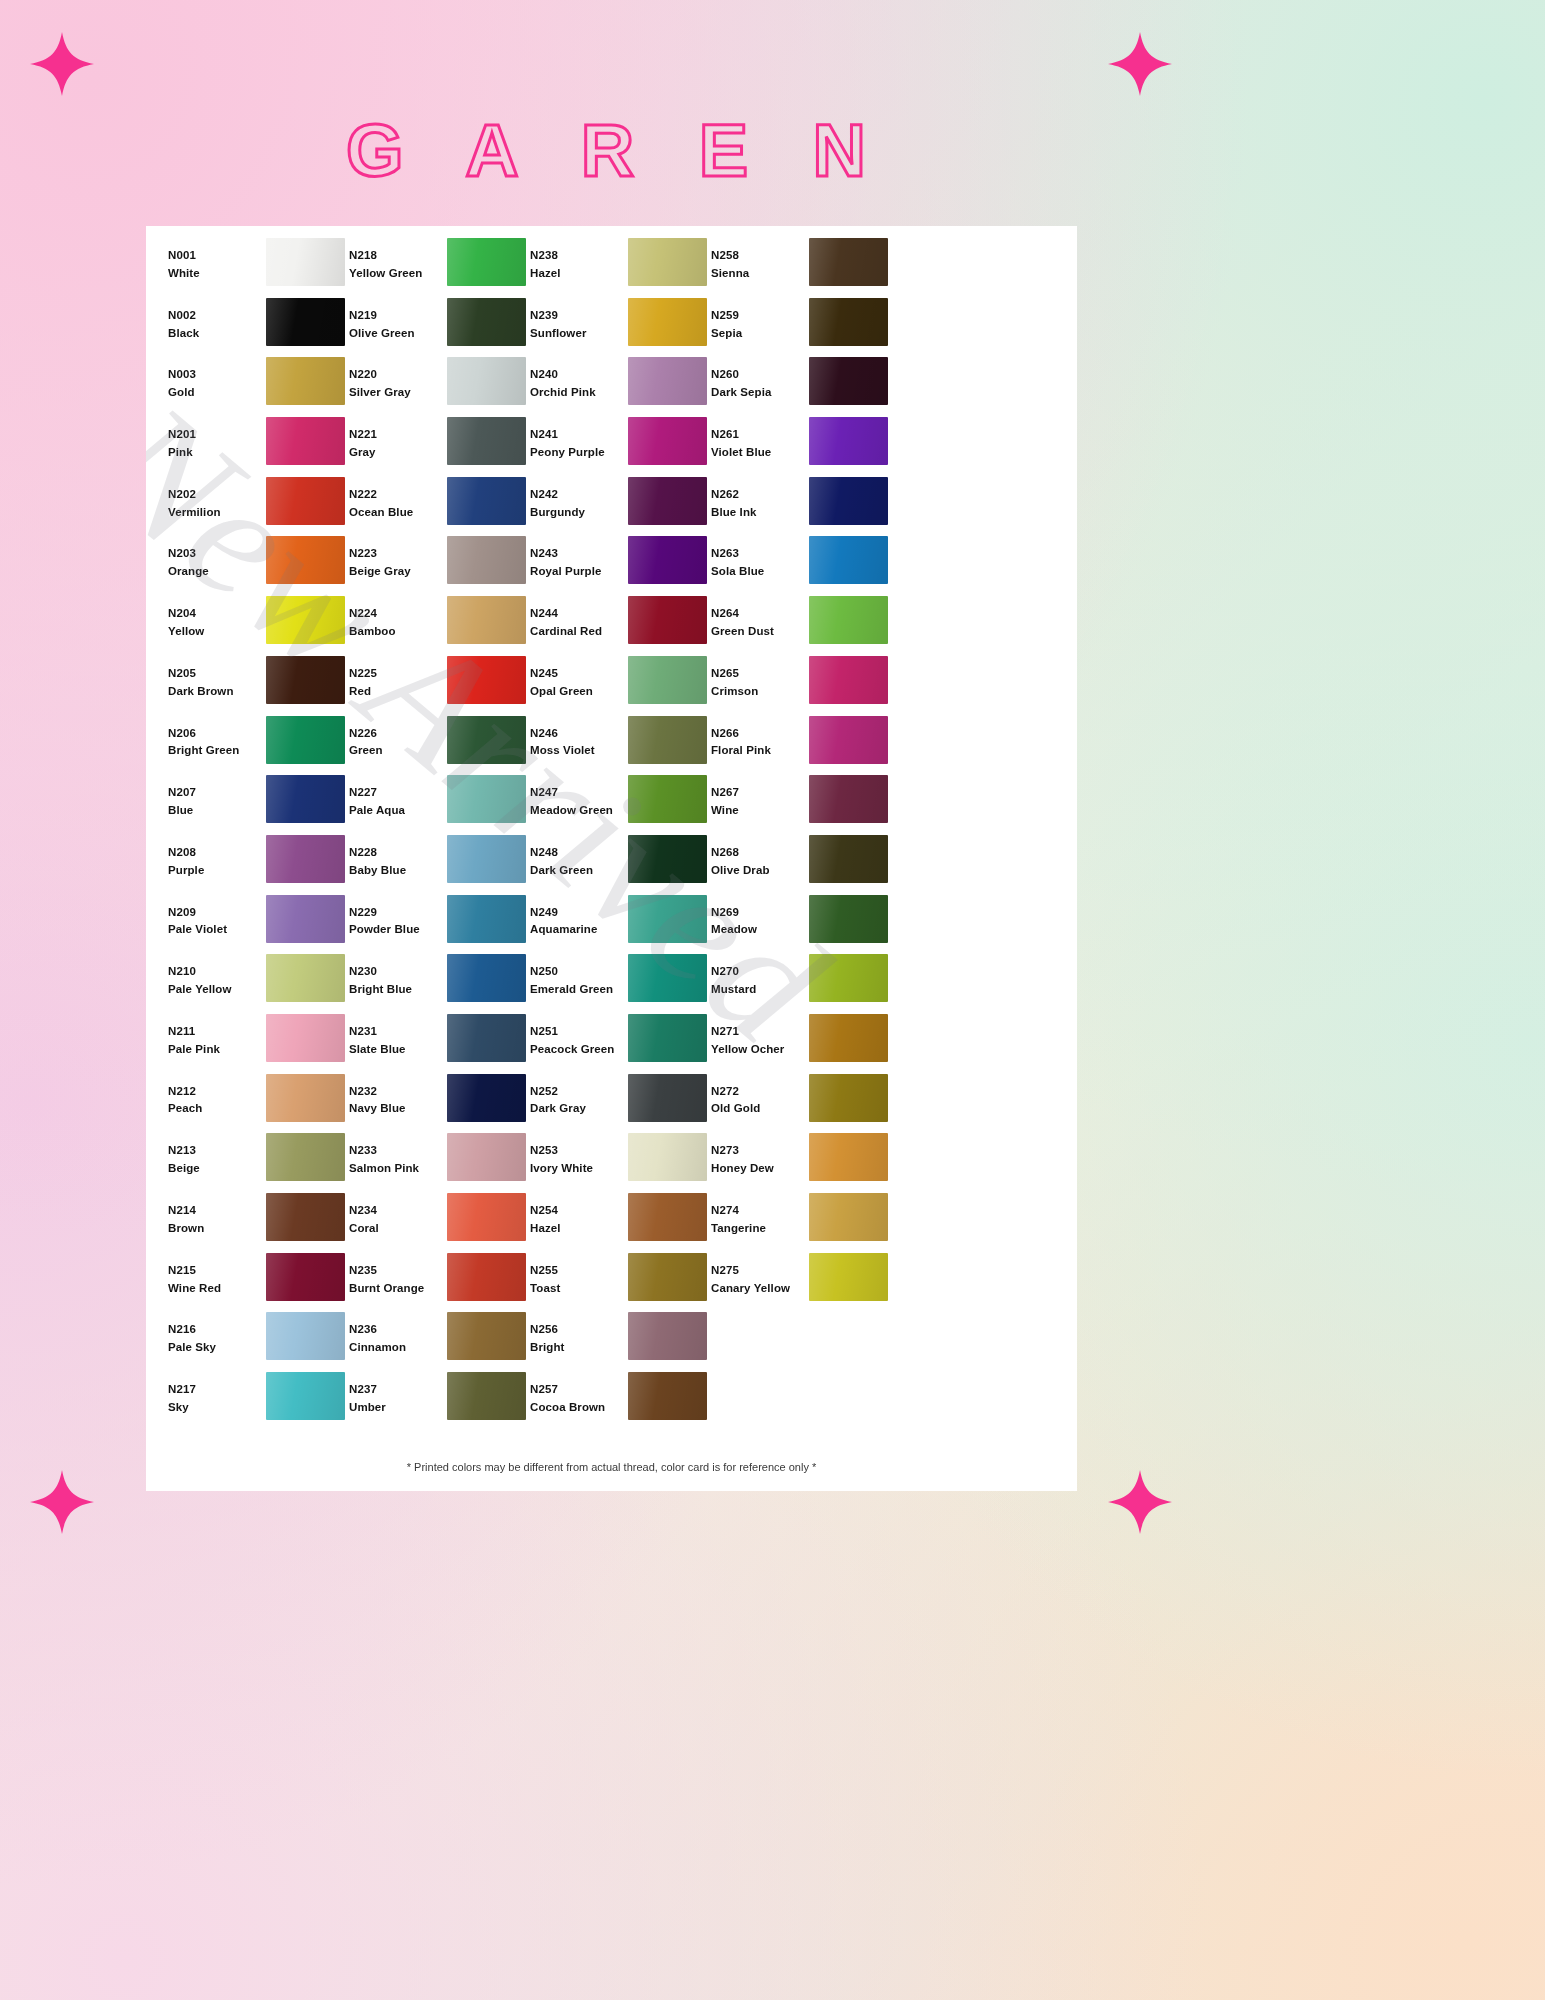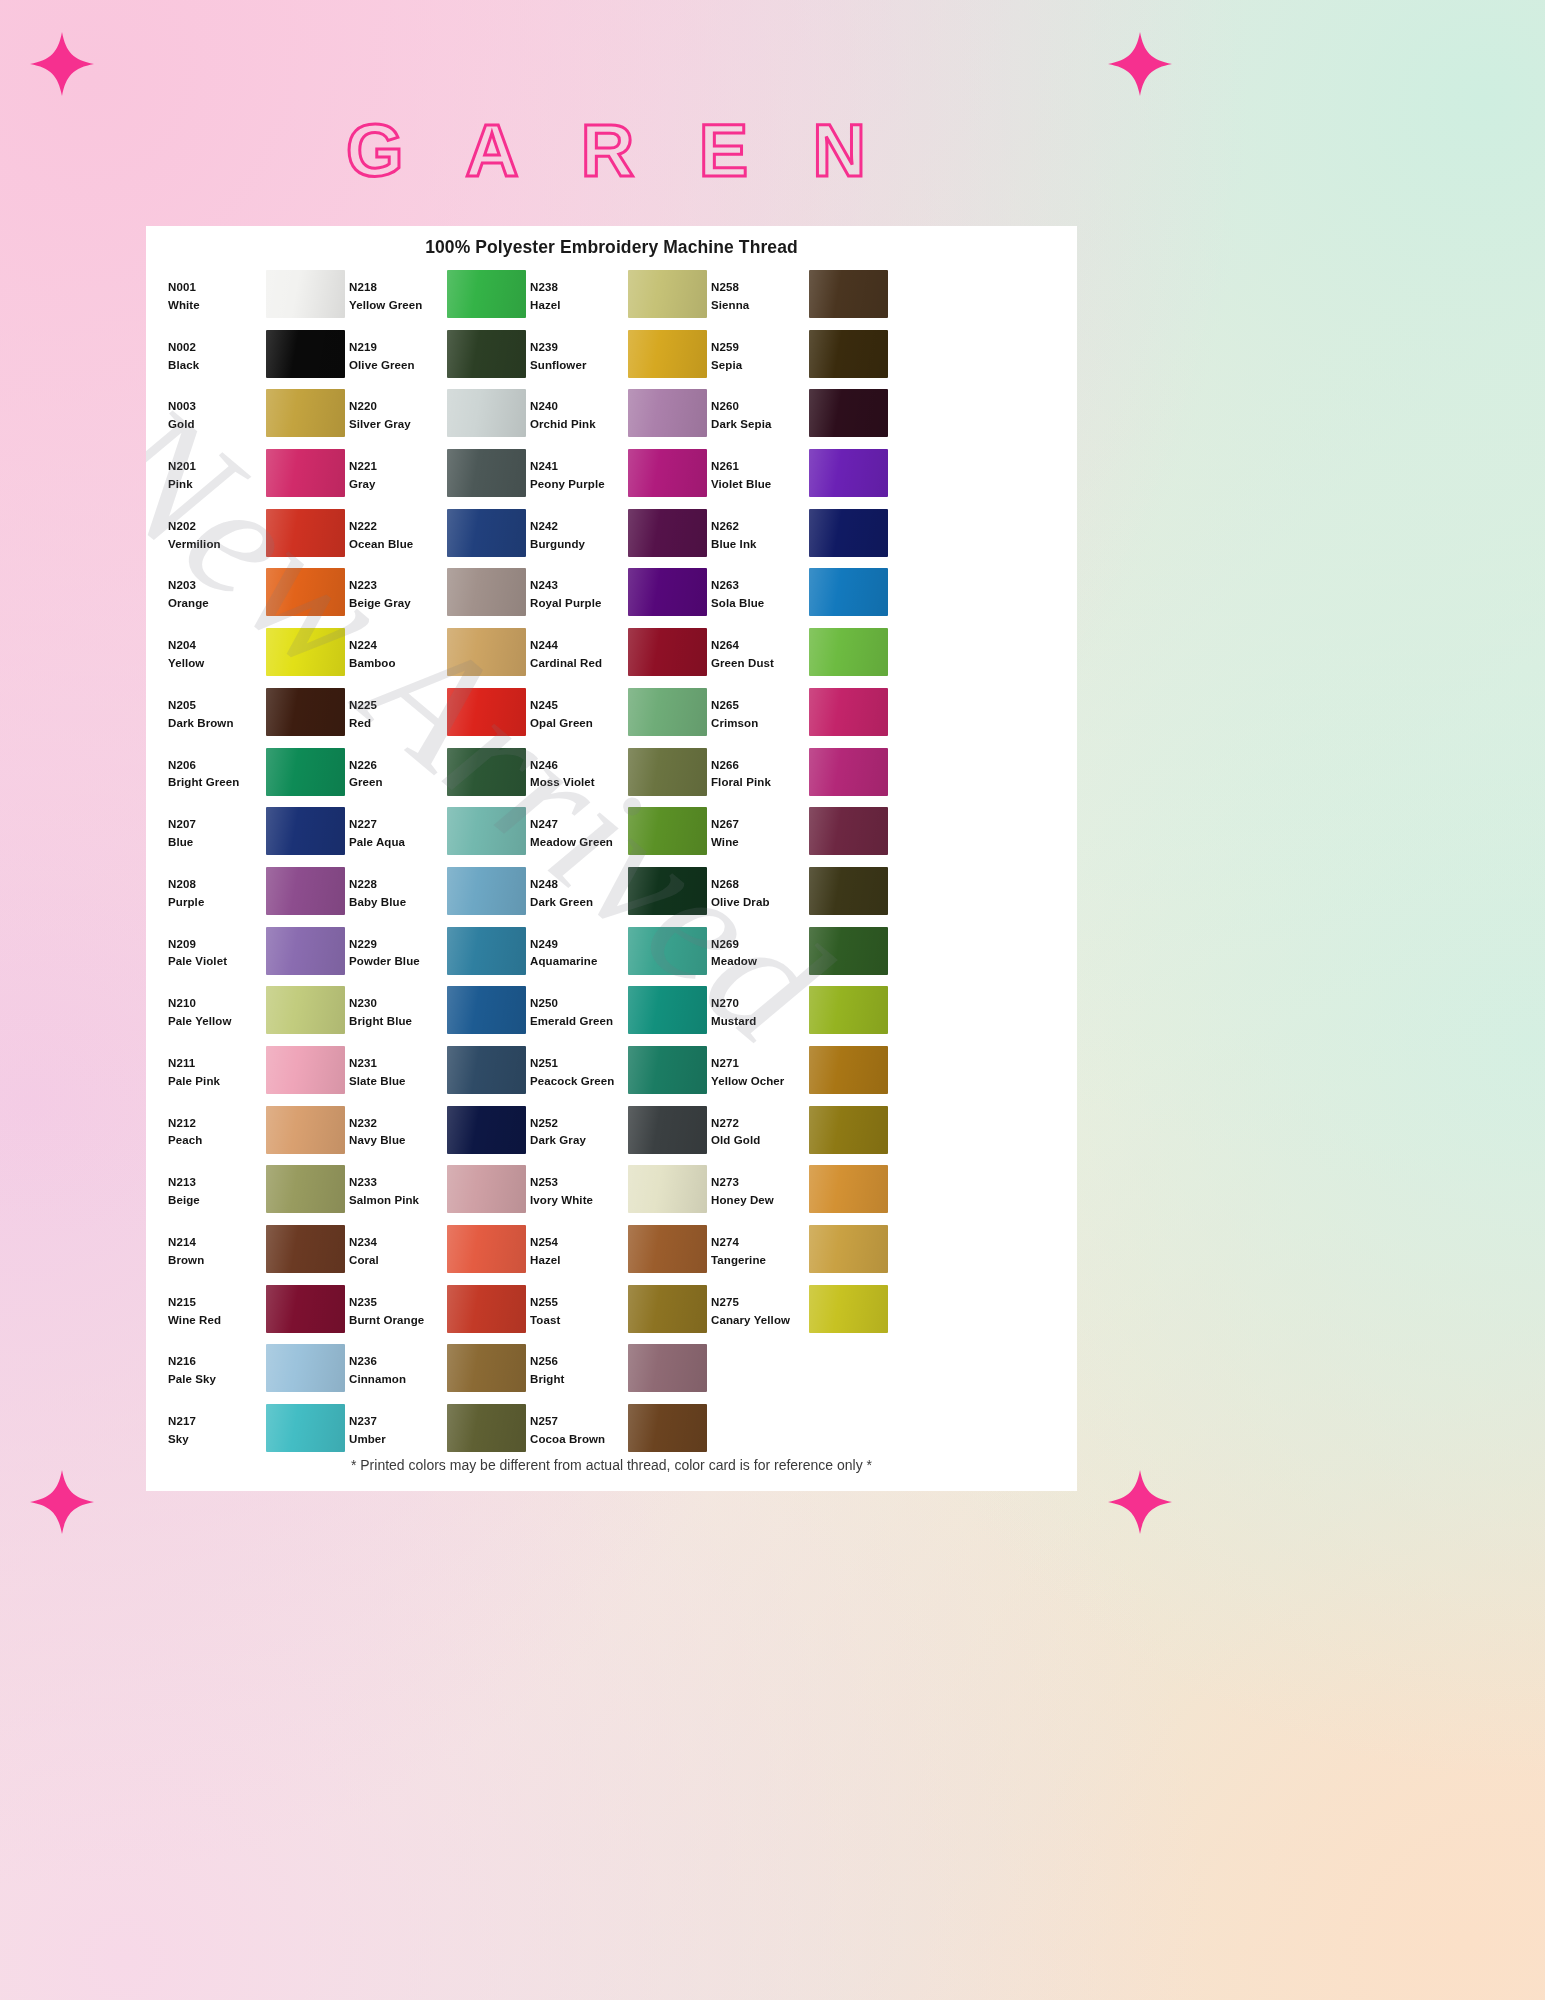--- a/index.html
+++ b/index.html
@@ -107,21 +107,21 @@
     height: 48px;
     flex: 0 0 79px;
     border-radius: 1px;
   }
   .swatch.empty { background: none !important; }
 
   .footnote {
     position: absolute;
     bottom: 18px; left: 0; width: 931px;
     text-align: center;
-    font-size: 14px;
+    font-size: 11px;
     color: #3a3a3a;
     z-index: 2;
     margin-top: 45px;
   }
 </style>
 </head>
 <body>
 
 <div class="sparkle sp-tl">
   <svg viewBox="0 0 100 100" aria-hidden="true">
@@ -140,21 +140,20 @@
 </div>
 <div class="sparkle sp-br">
   <svg viewBox="0 0 100 100" aria-hidden="true">
     <path d="M50 0 C56 32 68 44 100 50 C68 56 56 68 50 100 C44 68 32 56 0 50 C32 44 44 32 50 0 Z" fill="#f6308f"></path>
   </svg>
 </div>
 
 <div class="brand">G A R E N</div>
 
 <div class="card">
-  <div class="card-title">100% Polyester Embroidery Machine Thread</div>
 
   <div class="grid" id="grid">
       <div class="col">
         <div class="row">
           <div class="labels">
             <span class="code">N001</span>
             <span class="nm">White</span>
           </div>
           <div class="swatch" style="background: linear-gradient(100deg, rgba(255, 255, 255, 0.17) 0%, rgba(255, 255, 255, 0) 38%, rgba(0, 0, 0, 0.1) 100%), rgb(242, 242, 240);"></div>
         </div>

